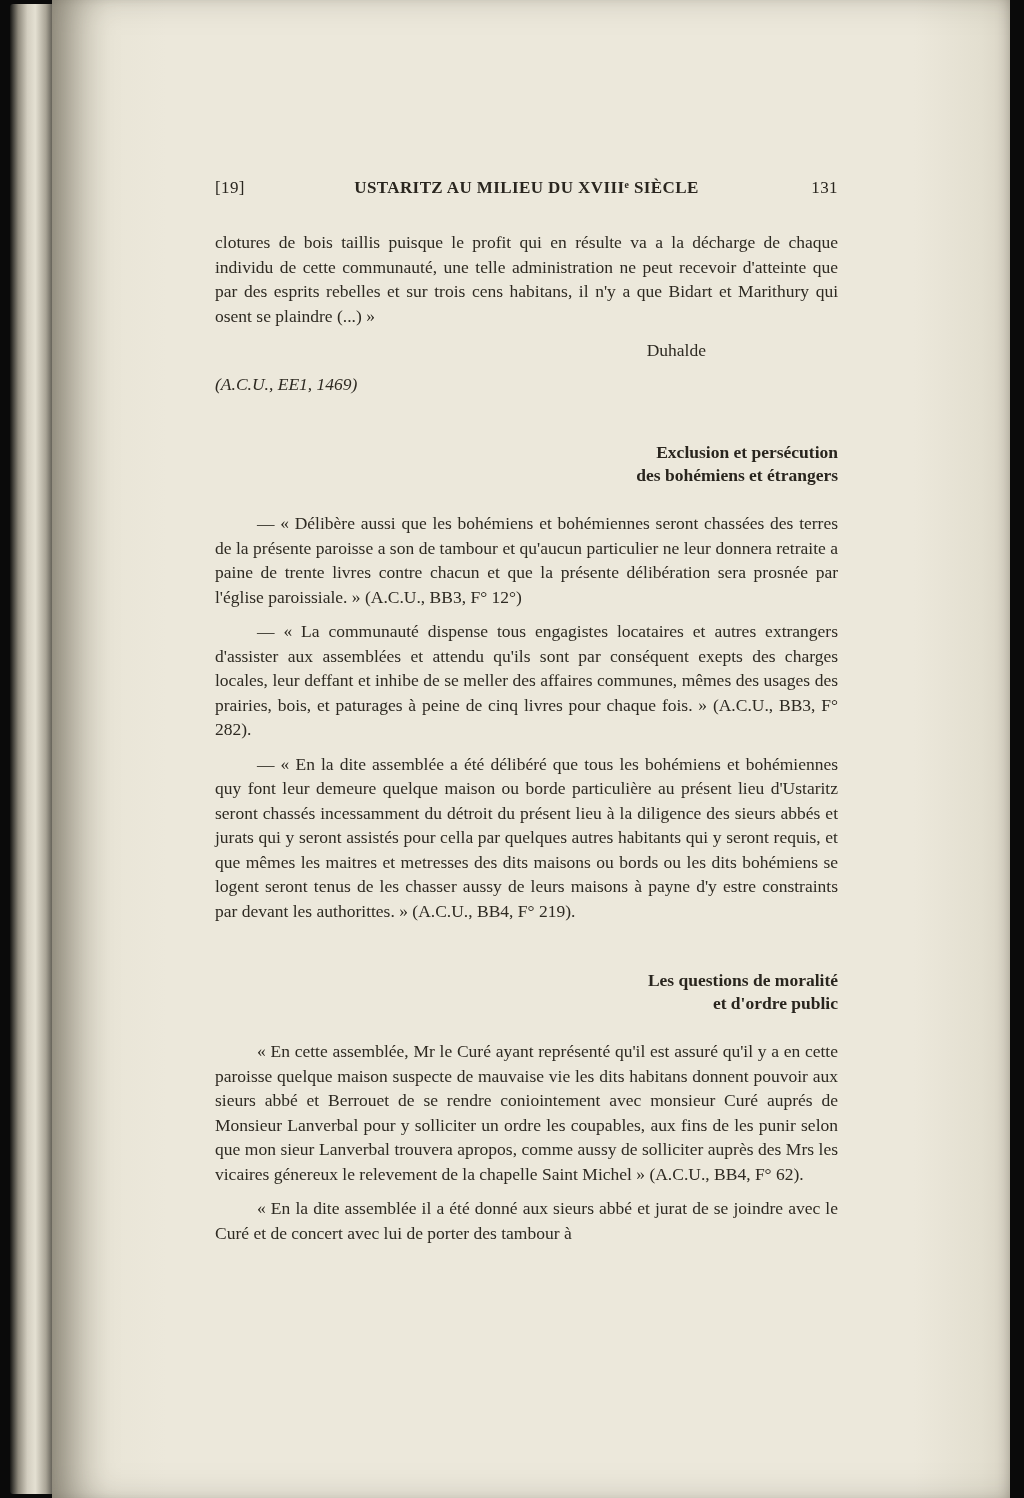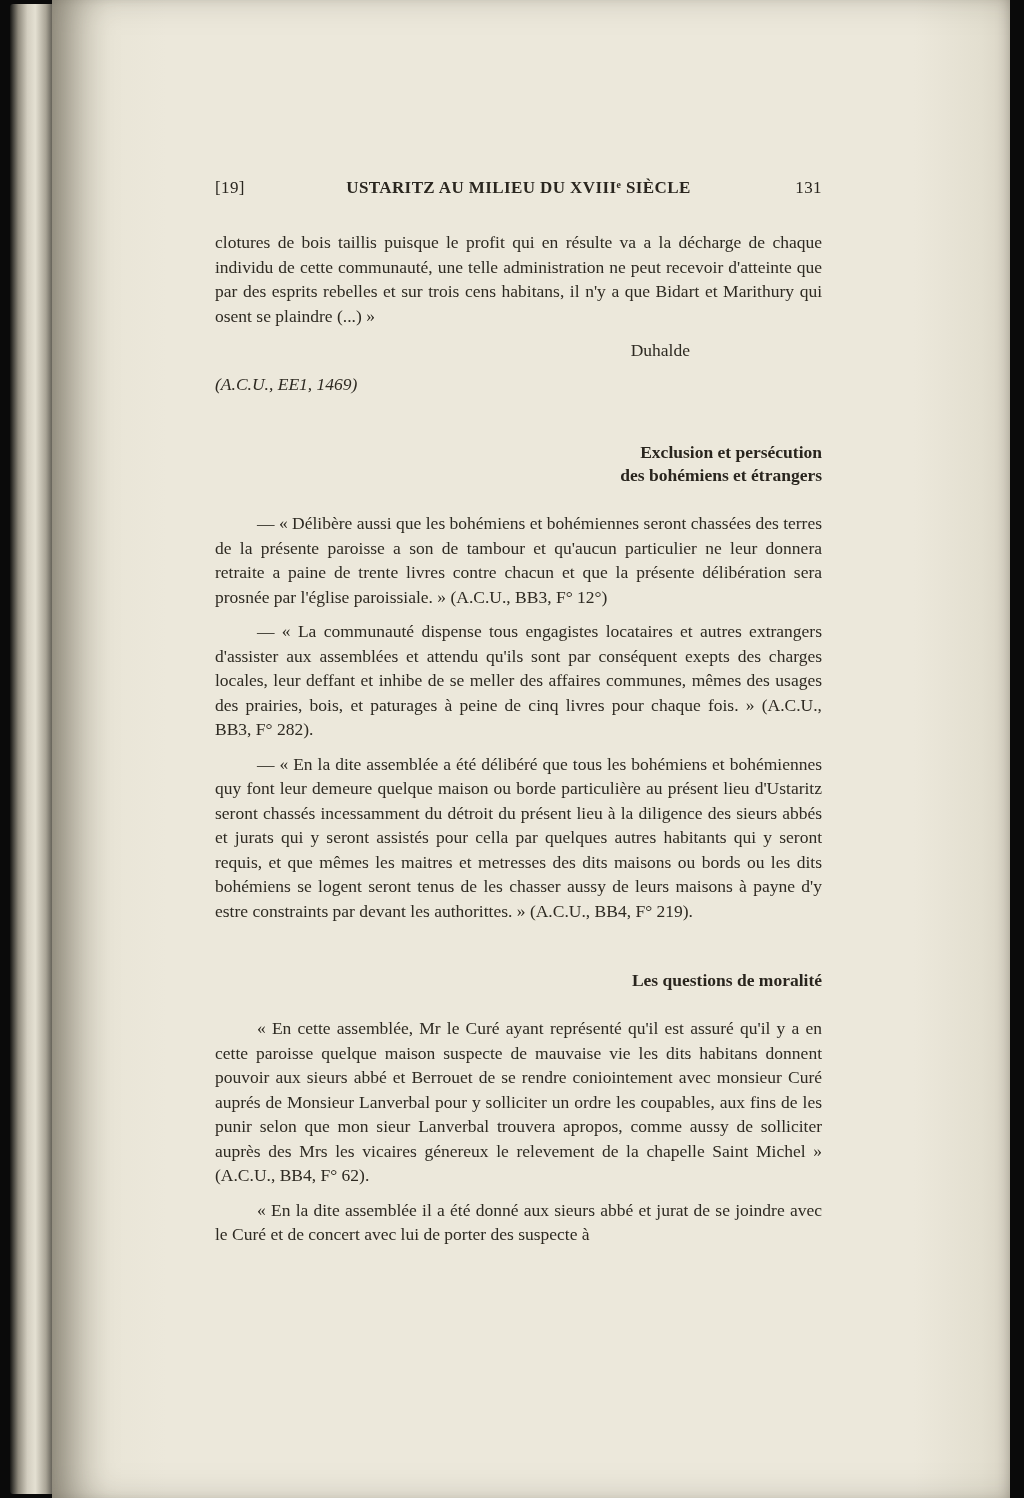--- a/index.html
+++ b/index.html
@@ -49,21 +49,21 @@
       #ece8db 90%,
       #e3dfd0 97%,
       #d9d4c5 100%);
     box-shadow:
       inset 34px 0 46px -20px rgba(45, 40, 28, 0.55),
       inset -8px 0 14px -8px rgba(45, 40, 28, 0.35);
   }
   .content {
     position: absolute;
     left: 163px;
-    right: 188px;
+    right: 172px;
     top: 178px;
     color: #2e2a22;
   }
   .page-header {
     display: flex;
     align-items: baseline;
     font-size: 17px;
     font-style: normal;
     letter-spacing: 0.4px;
     color: #2a261f;
@@ -131,20 +131,21 @@
     </div>
 
     <p class="body-text">— « Délibère aussi que les bohémiens et bohémiennes seront chassées des terres de la présente paroisse a son de tambour et qu'aucun particulier ne leur donnera retraite a paine de trente livres contre chacun et que la présente délibération sera prosnée par l'église paroissiale. » (A.C.U., BB3, F° 12°)</p>
 
     <p class="body-text">— « La communauté dispense tous engagistes locataires et autres extrangers d'assister aux assemblées et attendu qu'ils sont par conséquent exepts des charges locales, leur deffant et inhibe de se meller des affaires communes, mêmes des usages des prairies, bois, et paturages à peine de cinq livres pour chaque fois. » (A.C.U., BB3, F° 282).</p>
 
     <p class="body-text">— « En la dite assemblée a été délibéré que tous les bohémiens et bohémiennes quy font leur demeure quelque maison ou borde particulière au présent lieu d'Ustaritz seront chassés incessamment du détroit du présent lieu à la diligence des sieurs abbés et jurats qui y seront assistés pour cella par quelques autres habitants qui y seront requis, et que mêmes les maitres et metresses des dits maisons ou bords ou les dits bohémiens se logent seront tenus de les chasser aussy de leurs maisons à payne d'y estre constraints par devant les authorittes. » (A.C.U., BB4, F° 219).</p>
 
     <div class="section-heading">
       <div>Les questions de moralité</div>
+      <div>et d'ordre public</div>
     </div>
 
     <p class="body-text">« En cette assemblée, Mr le Curé ayant représenté qu'il est assuré qu'il y a en cette paroisse quelque maison suspecte de mauvaise vie les dits habitans donnent pouvoir aux sieurs abbé et Berrouet de se rendre coniointement avec monsieur Curé auprés de Monsieur Lanverbal pour y solliciter un ordre les coupables, aux fins de les punir selon que mon sieur Lanverbal trouvera apropos, comme aussy de solliciter auprès des Mrs les vicaires génereux le relevement de la chapelle Saint Michel » (A.C.U., BB4, F° 62).</p>
 
-    <p class="body-text">« En la dite assemblée il a été donné aux sieurs abbé et jurat de se joindre avec le Curé et de concert avec lui de porter des suspecte à</p>
+    <p class="body-text">« En la dite assemblée il a été donné aux sieurs abbé et jurat de se joindre avec le Curé et de concert avec lui de porter des tambour à</p>
 
   </div>
 </div>
 
 </body></html>

